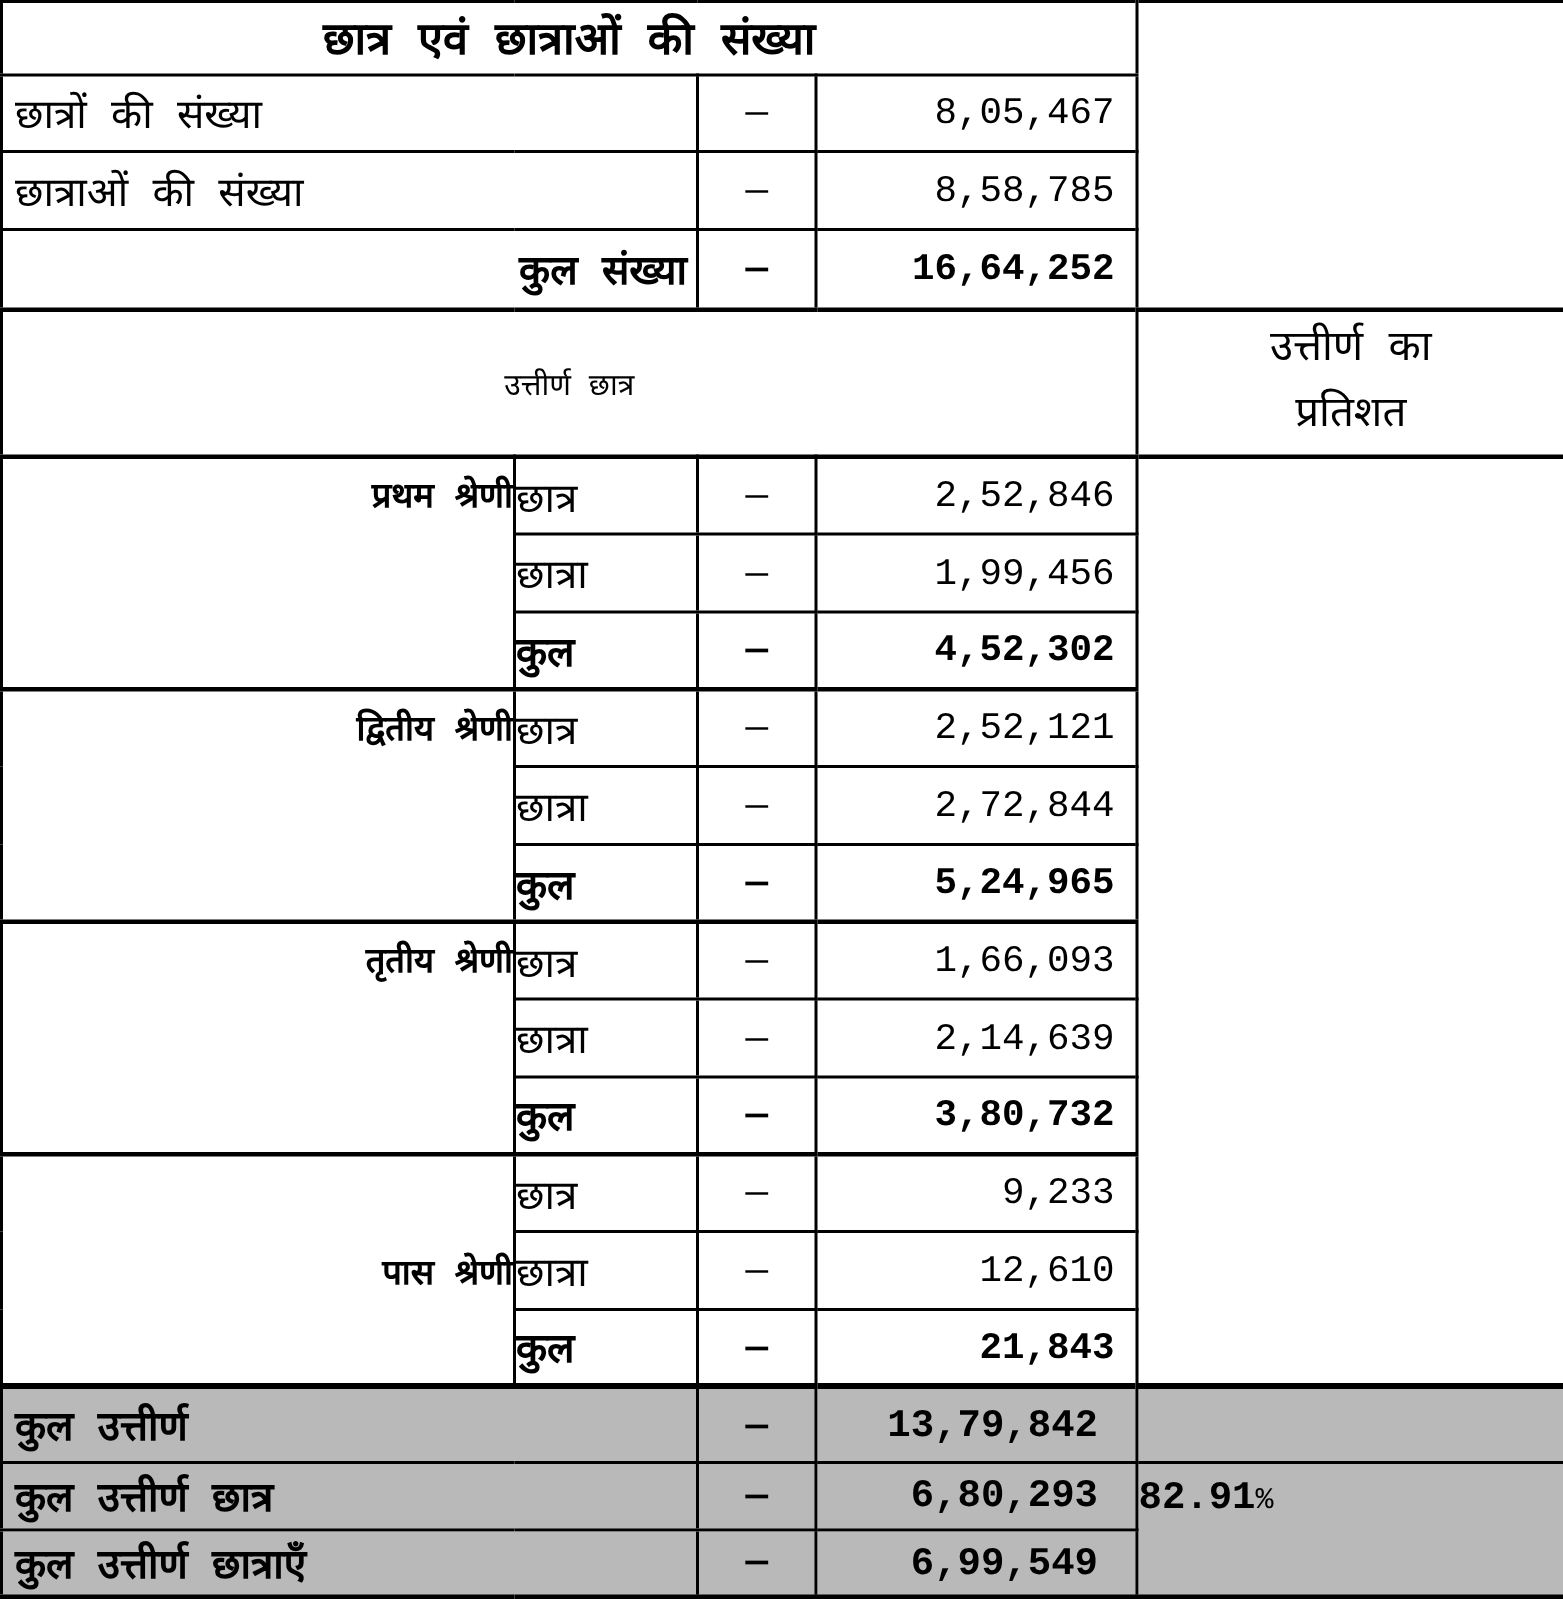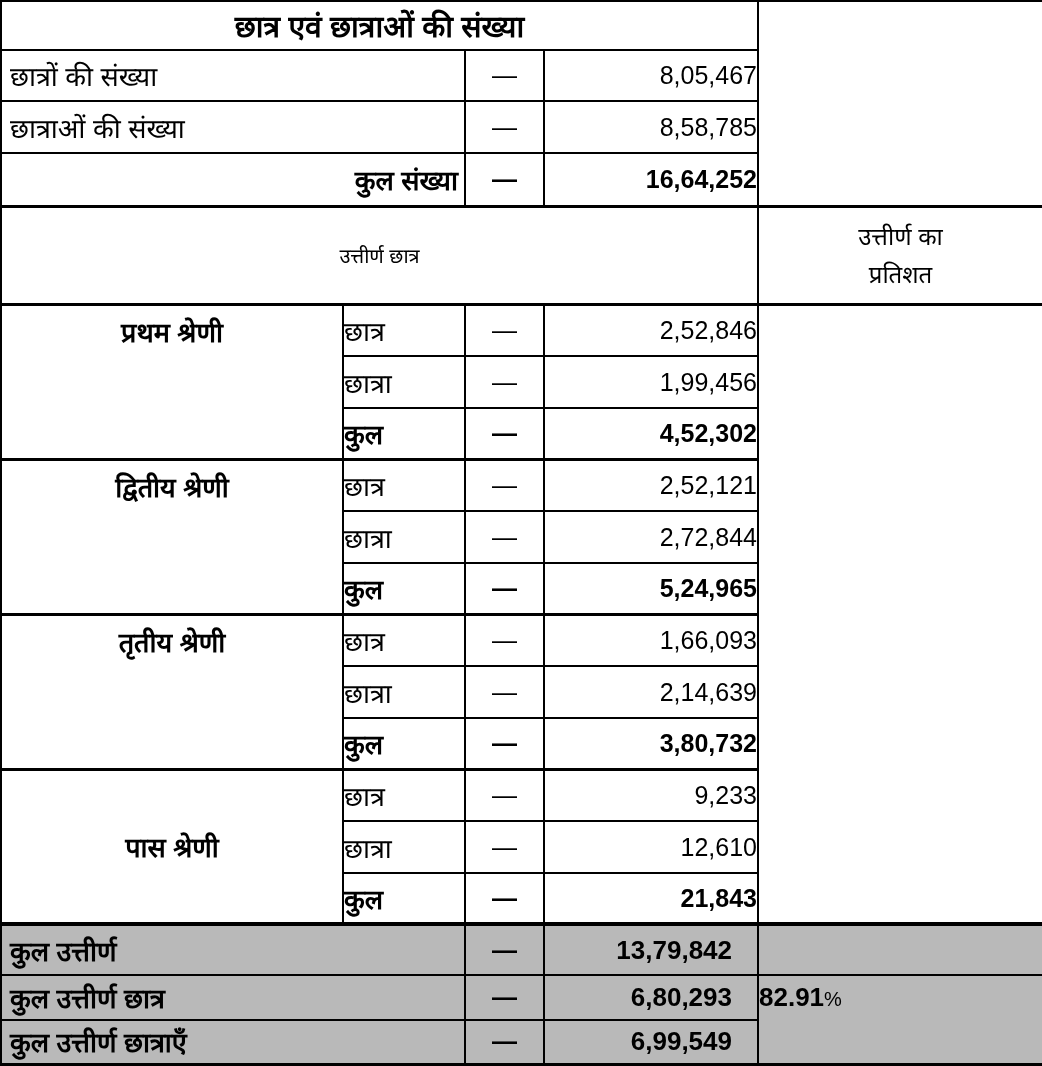--- a/index.html
+++ b/index.html
@@ -1,20 +1,20 @@
 <!DOCTYPE html>
 <html style="--shade: #b9b9b9; --line: #000000; --text: #000000; --bg: #ffffff;"><head>
 <meta charset="utf-8">
 <style>
   :root { --shade: #b9b9b9; --line: #000000; --text: #000000; --bg: #ffffff; }
   * { box-sizing: border-box; }
   html, body { margin: 0; padding: 0; background: var(--bg); }
   .page {
     width: 1042px; height: 1066px; overflow: hidden;
-    font-family: Liberation Sans, sans-serif; color: var(--text); background: var(--bg);
+    font-family: Liberation Mono, monospace; color: var(--text); background: var(--bg);
   }
   table.stats {
     border-collapse: collapse; table-layout: fixed;
     width: 1042px; height: 1066px;
     border: 2px solid var(--line); border-bottom-width: 3px;
   }
   td { border: 0 solid var(--line); padding: 0; vertical-align: middle; overflow: hidden; }
 
   
   tr.r0  { height: 48px; }
@@ -25,31 +25,31 @@
   tr.r17 { height: 50px; }
   tr.r18 { height: 44px; }
   tr.r19 { height: 44px; }
 
   
   .enroll-title { font-size: 30px; font-weight: bold; text-align: center; border-bottom: 2px solid var(--line); }
   .tr-empty { border-left: 2px solid var(--line); border-bottom: 3px solid var(--line); }
   .lbl { font-size: 27px; text-align: left; padding-left: 8px; border-bottom: 2px solid var(--line); }
   .lbl.sum { font-weight: bold; text-align: right; padding-right: 6px; padding-left: 36px; }
   .dash { font-size: 25px; text-align: center; border-left: 2px solid var(--line); border-right: 2px solid var(--line); border-bottom: 2px solid var(--line); }
-  .val { font-size: 25px; text-align: right; border-right: 2px solid var(--line); border-bottom: 2px solid var(--line); }
+  .val { font-size: 25px; text-align: right; padding-right: 14px; border-right: 2px solid var(--line); border-bottom: 2px solid var(--line); }
   .b { font-weight: bold; }
   tr.r3 .lbl, tr.r3 .dash, tr.r3 .val { border-bottom-width: 3px; }
 
   
   .sec-title { font-size: 20px; text-align: center; border-top: 3px solid var(--line); border-bottom: 3px solid var(--line); }
-  .pct-title { font-size: 24px; text-align: center; line-height: 1.55;
+  .pct-title { font-size: 28px; text-align: center; line-height: 1.55;
                border-left: 2px solid var(--line); border-top: 3px solid var(--line); border-bottom: 3px solid var(--line); }
 
   
-  .cat { font-size: 27px; font-weight: bold; text-align: center; border-right: 2px solid var(--line); border-bottom: 3px solid var(--line); }
+  .cat { font-size: 23px; font-weight: bold; text-align: right; border-right: 2px solid var(--line); border-bottom: 3px solid var(--line); }
   .cat.top { vertical-align: top; padding-top: 7px; }
   .cat.mid { vertical-align: middle; }
   .sub { font-size: 27px; text-align: left; border-left: 2px solid var(--line); border-bottom: 2px solid var(--line); }
   tr.gend .sub, tr.gend .dash, tr.gend .val { border-bottom-width: 3px; }
   .pct-body { border-left: 2px solid var(--line); border-bottom: 4px solid var(--line); }
 
   
   tr.r17 td { border-top: 4px solid var(--line); }
   .glbl { font-size: 27px; font-weight: bold; text-align: left; padding-left: 8px; background: var(--shade); border-bottom: 2px solid var(--line); }
   .gdash { font-size: 25px; font-weight: bold; text-align: center; background: var(--shade);

